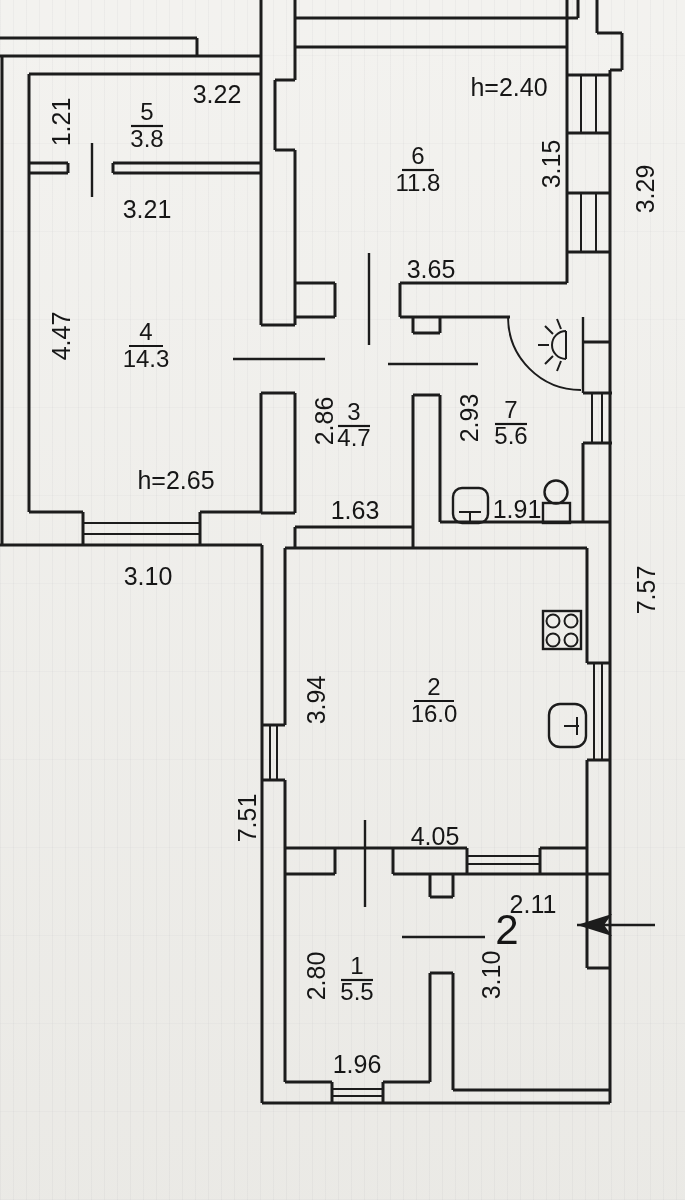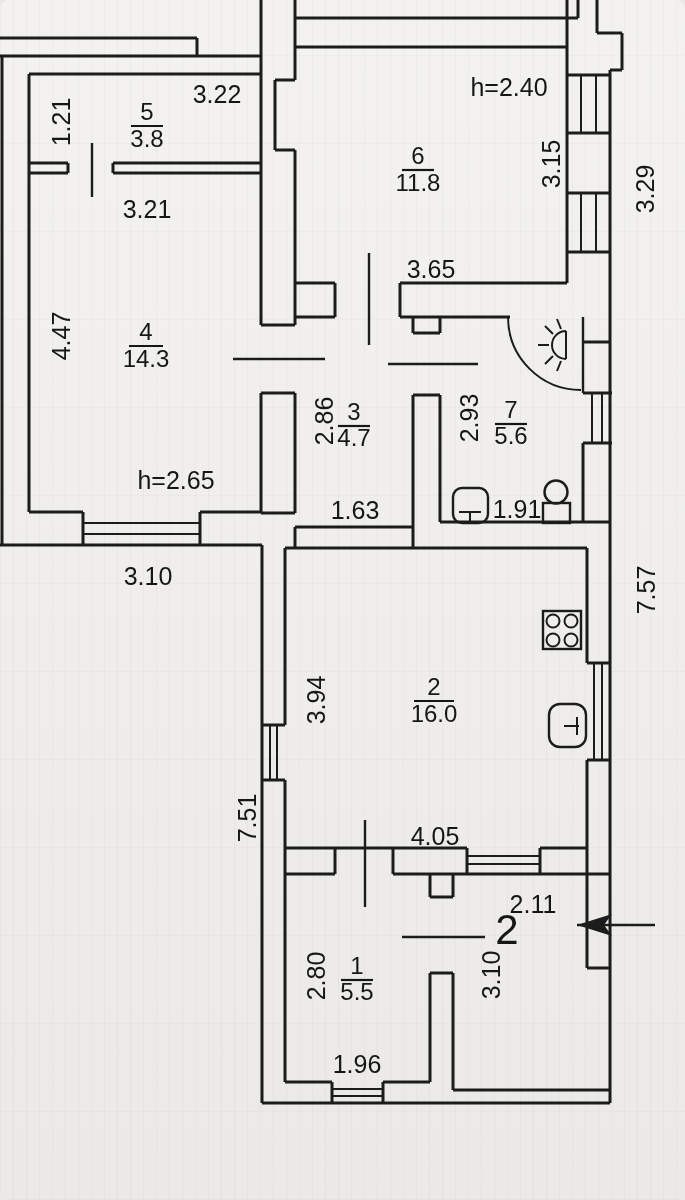--- a/index.html
+++ b/index.html
@@ -8,21 +8,20 @@
     font-family:"Liberation Sans", sans-serif;
     background:#e9e8e4;
   }
   .sheet{
     position:relative;width:685px;height:1200px;overflow:hidden;
     background-color:#efeeea;
     background-image:
       repeating-linear-gradient(90deg, rgba(110,110,125,0.055) 0 1px, rgba(0,0,0,0) 1px 13px),
       repeating-linear-gradient(0deg, rgba(110,110,125,0.04) 0 1px, rgba(0,0,0,0) 1px 88px),
       linear-gradient(180deg, rgba(255,255,255,0.25), rgba(0,0,0,0.02));
-    border-radius: 9px;
   }
   svg{position:absolute;inset:0;}
   .wall{stroke:#1c1c1c;stroke-width:3;fill:none;stroke-linecap:butt;}
   .thin{stroke:#1c1c1c;stroke-width:2;fill:none;}
   .leaf{stroke:#1c1c1c;stroke-width:2.4;fill:none;}
   .fix{stroke:#1c1c1c;stroke-width:2.4;fill:none;}
   .lbl{fill:#161616;font-size:25px;}
   .lbl-mid{text-anchor:middle;}
   .frac{fill:#161616;font-size:24px;text-anchor:middle;}
   .big{fill:#161616;font-size:42px;text-anchor:middle;}

